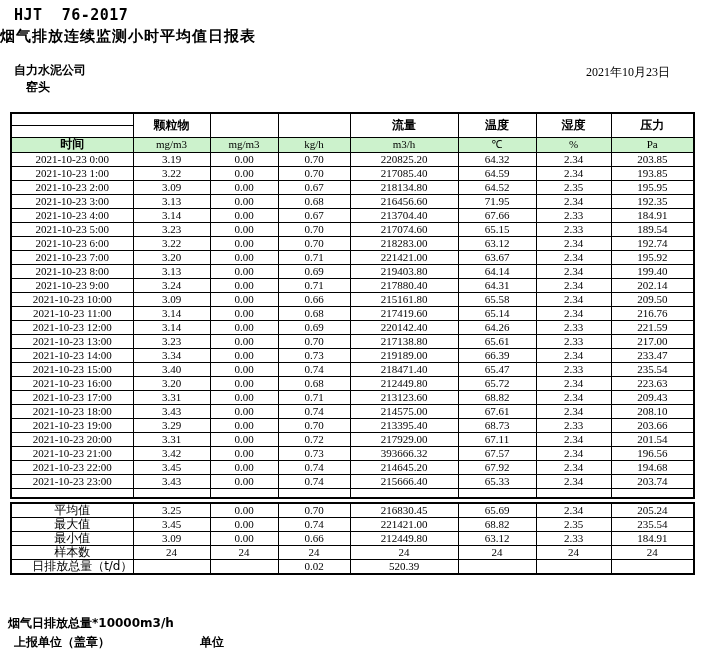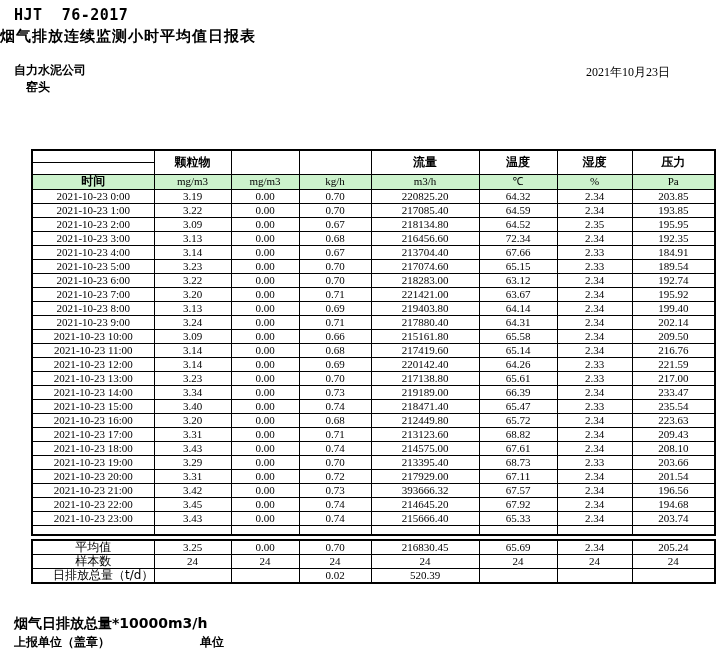--- a/index.html
+++ b/index.html
@@ -19,21 +19,21 @@
   .report-title {
     position: absolute; left: 0; top: 27px; width: 584px;
     font-weight: bold; font-size: 15px; letter-spacing: 1px; font-family: Liberation Mono, monospace;
   }
   .company { position: absolute; left: 14px; top: 62px; font-weight: bold; font-size: 12px; text-align: right; }
   .site    { position: absolute; left: 14px; top: 79px; font-weight: bold; font-size: 12px; margin-left: 12px; }
   .date    {
     position: absolute; left: 540px; top: 64px; width: 130px; text-align: right;
     font-size: 12px; font-family: "Liberation Serif", serif;
   }
-  .table-area { position: absolute; left: 31px; top: 112px; width: 652px; margin-top: 37px; }
+  .table-area { position: absolute; left: 10px; top: 112px; width: 652px; }
   table {
     border-collapse: collapse; table-layout: fixed; width: 683px;
     font-family: "Liberation Serif", serif; font-size: 11px;
     border: 2px solid var(--ink);
   }
   td {
     border: 1px solid var(--ink); padding: 0; margin: 0;
     text-align: center; vertical-align: middle;
     height: 14px; line-height: 13px; overflow: hidden; white-space: nowrap;
   }
@@ -57,23 +57,23 @@
     font-family: "DejaVu Sans", sans-serif; font-weight: bold; font-size: 12px;
   }
   tbody tr.data-row td { height: 14px; }
   tr.spacer-row td { height: 10px; }
   table.summary-table { margin-top: 3px; }
   table.summary-table td { height: 14px; }
   table.summary-table td.sum-label {
     font-family: "DejaVu Sans", sans-serif; font-size: 12px;
   }
   table.summary-table tr:last-child td.sum-label {
-    text-align: center; padding-left: 20px;
-  }
-  .foot-note  { position: absolute; left: 14px; top: 615px; font-weight: bold; font-size: 14px; }
+    text-align: right; padding-left: 20px;
+  }
+  .foot-note  { position: absolute; left: 8px; top: 615px; font-weight: bold; font-size: 12px; }
   .foot-report{ position: absolute; left: 14px; top: 634px; font-weight: bold; font-size: 12px; }
   .foot-unit  { position: absolute; left: 200px; top: 634px; font-weight: bold; font-size: 12px; }
 </style>
 </head>
 <body>
 
 <div class="std-code">HJT  76-2017</div>
 <div class="report-title">烟气排放连续监测小时平均值日报表</div>
 <div class="company">自力水泥公司</div>
 <div class="site">窑头</div>
@@ -146,21 +146,21 @@
           <td>64.52</td>
           <td>2.35</td>
           <td>195.95</td>
         </tr>
         <tr class="data-row">
           <td>2021-10-23 3:00</td>
           <td>3.13</td>
           <td>0.00</td>
           <td>0.68</td>
           <td>216456.60</td>
-          <td>72.34</td>
+          <td>71.95</td>
           <td>2.34</td>
           <td>192.35</td>
         </tr>
         <tr class="data-row">
           <td>2021-10-23 4:00</td>
           <td>3.14</td>
           <td>0.00</td>
           <td>0.67</td>
           <td>213704.40</td>
           <td>67.66</td>
@@ -388,20 +388,40 @@
           <td class="sum-label">平均值</td>
           <td>3.25</td>
           <td>0.00</td>
           <td>0.70</td>
           <td>216830.45</td>
           <td>65.69</td>
           <td>2.34</td>
           <td>205.24</td>
         </tr>
         <tr>
+          <td class="sum-label">最大值</td>
+          <td>3.45</td>
+          <td>0.00</td>
+          <td>0.74</td>
+          <td>221421.00</td>
+          <td>68.82</td>
+          <td>2.35</td>
+          <td>235.54</td>
+        </tr>
+        <tr>
+          <td class="sum-label">最小值</td>
+          <td>3.09</td>
+          <td>0.00</td>
+          <td>0.66</td>
+          <td>212449.80</td>
+          <td>63.12</td>
+          <td>2.33</td>
+          <td>184.91</td>
+        </tr>
+        <tr>
           <td class="sum-label">样本数</td>
           <td>24</td>
           <td>24</td>
           <td>24</td>
           <td>24</td>
           <td>24</td>
           <td>24</td>
           <td>24</td>
         </tr>
         <tr>

